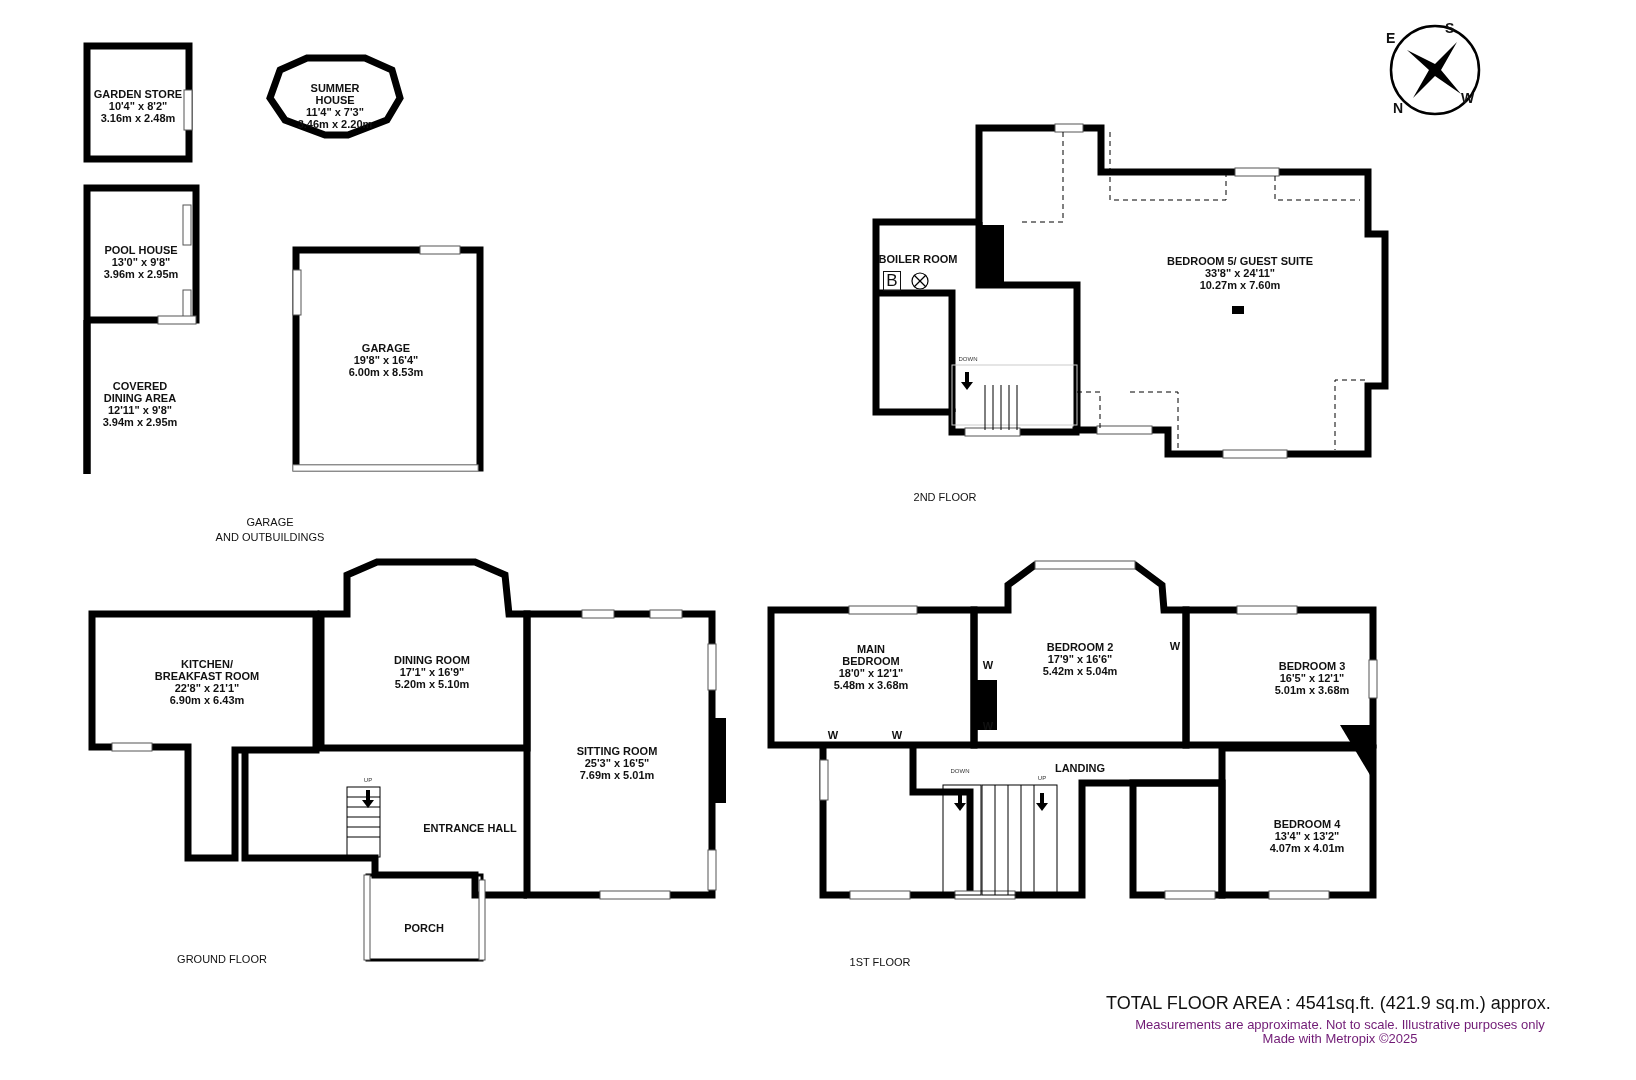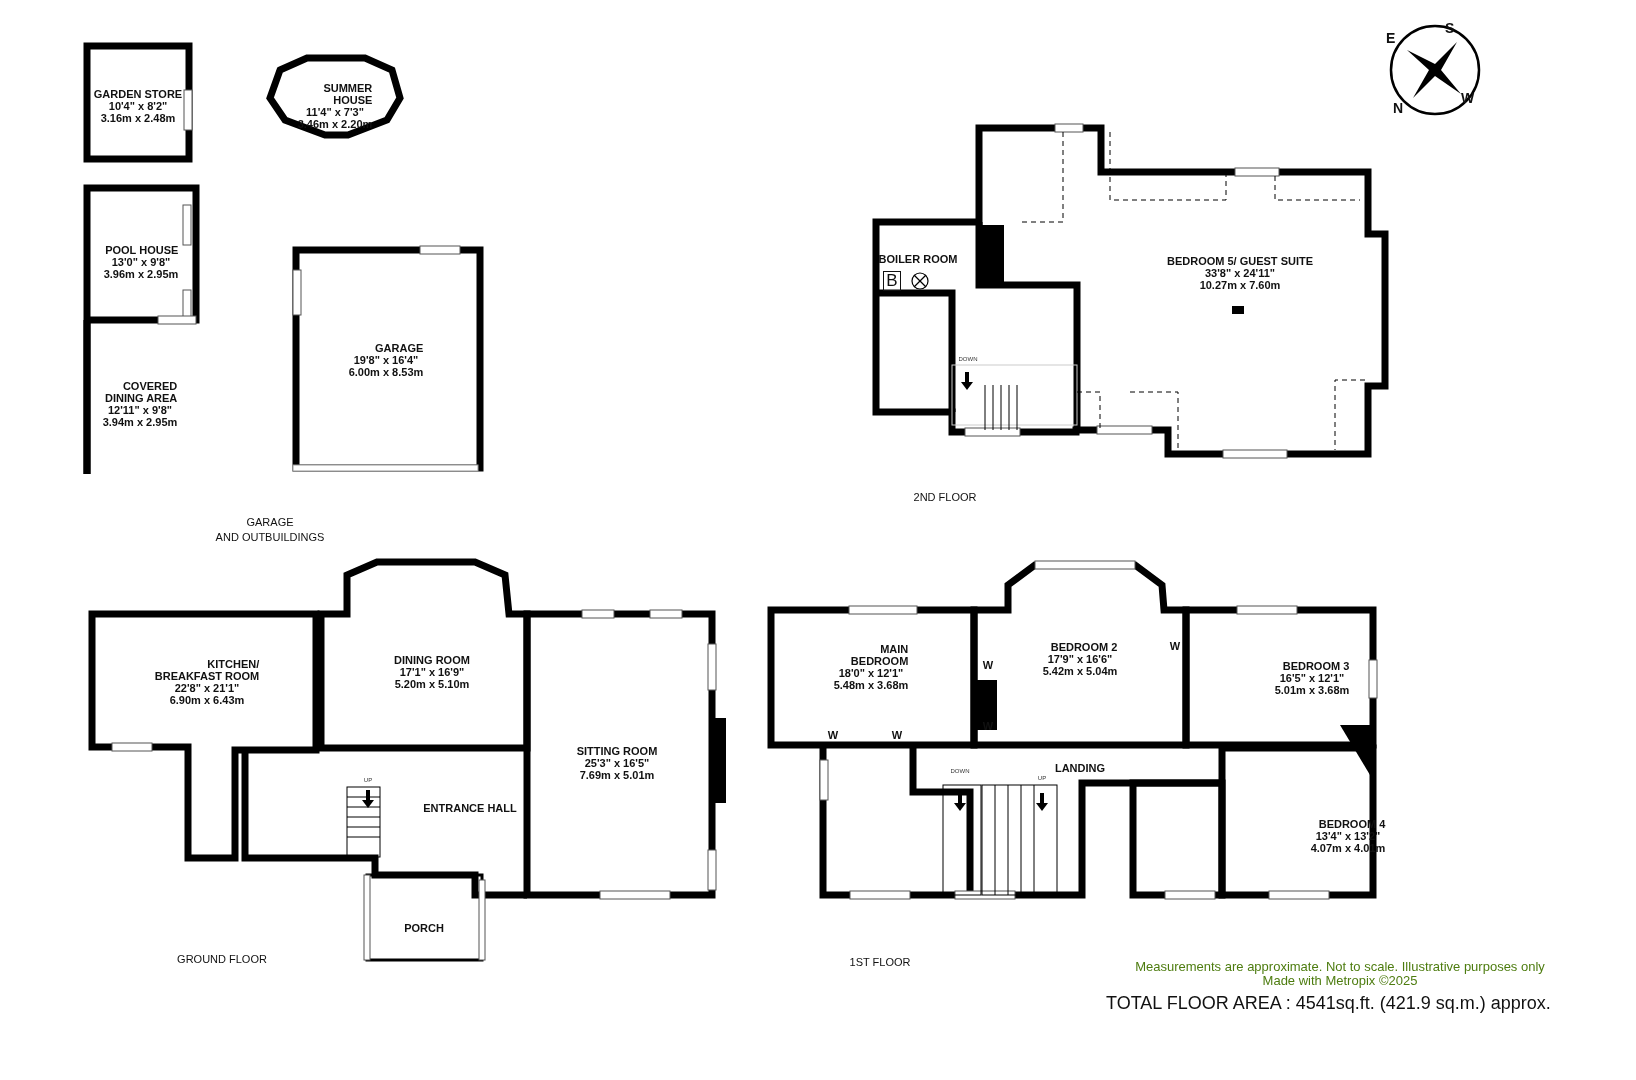--- a/index.html
+++ b/index.html
@@ -1,25 +1,25 @@
 <!DOCTYPE html>
 <html><head>
 <meta charset="utf-8">
 <style>
   html,body{margin:0;padding:0;background:#ffffff;}
   body{width:1636px;height:1080px;position:relative;overflow:hidden;font-family:"Liberation Sans",sans-serif;color:#111;}
   svg#plan{position:absolute;left:0;top:0;}
   .room-label{position:absolute;text-align:center;font-weight:bold;font-size:11px;line-height:12px;color:#111;white-space:nowrap;transform:translateX(-50%);}
-  .room-label .name{display:block;text-align:right;}
+  .room-label .name{display:block;}
   .room-label .dim{display:block;font-size:11px;}
   .floor-label{position:absolute;font-size:11px;color:#111;text-align:center;transform:translateX(-50%);white-space:nowrap;line-height:15px;}
   .small-note{position:absolute;font-size:6px;color:#333;transform:translateX(-50%);}
   .wlabel{position:absolute;font-weight:bold;font-size:11px;transform:translate(-50%,-50%);}
   #total{position:absolute;left:1106px;top:993px;font-size:18px;color:#111;white-space:nowrap;}
-  #disclaimer{position:absolute;left:1105px;top:960px;width:470px;text-align:center;font-size:13px;line-height:14px;color:#4d7c0f;}
+  #disclaimer{position:absolute;left:1105px;top:1018px;width:470px;text-align:center;font-size:13px;line-height:14px;color:#701a75;}
   #compass{position:absolute;left:1385px;top:20px;width:100px;height:100px;}
   .clabel{position:absolute;font-weight:bold;font-size:14px;color:#111;}
   .b-box{position:absolute;border:1.5px solid #111;font-size:17px;width:16px;height:18px;line-height:18px;text-align:center;}
 </style>
 </head>
 <body>
 
 <svg id="plan" width="1636" height="1080" viewBox="0 0 1636 1080">
   <g fill="none" stroke="#000" stroke-width="7" stroke-linejoin="miter">
 
@@ -207,21 +207,21 @@
 <div class="room-label" style="left:432px;top:654px;">
   <span class="name">DINING ROOM</span>
   <span class="dim">17'1"  x 16'9"</span>
   <span class="dim">5.20m  x 5.10m</span>
 </div>
 <div class="room-label" style="left:617px;top:745px;">
   <span class="name">SITTING ROOM</span>
   <span class="dim">25'3"  x 16'5"</span>
   <span class="dim">7.69m  x 5.01m</span>
 </div>
-<div class="room-label" style="left:470px;top:802px;">
+<div class="room-label" style="left:470px;top:822px;">
   <span class="name">ENTRANCE HALL</span>
 </div>
 <div class="room-label" style="left:424px;top:922px;">
   <span class="name">PORCH</span>
 </div>
 <div class="small-note" style="left:368px;top:777px;">UP</div>
 <div class="floor-label" style="left:222px;top:952px;">GROUND FLOOR</div>
 
 <div class="room-label" style="left:871px;top:643px;">
   <span class="name">MAIN</span>
@@ -232,21 +232,21 @@
 <div class="room-label" style="left:1080px;top:641px;">
   <span class="name">BEDROOM 2</span>
   <span class="dim">17'9"  x 16'6"</span>
   <span class="dim">5.42m  x 5.04m</span>
 </div>
 <div class="room-label" style="left:1264px;top:660px;margin-left:48px;">
   <span class="name">BEDROOM 3</span>
   <span class="dim">16'5"  x 12'1"</span>
   <span class="dim">5.01m  x 3.68m</span>
 </div>
-<div class="room-label" style="left:1307px;top:818px;margin-left:41px;">
+<div class="room-label" style="left:1307px;top:818px;">
   <span class="name">BEDROOM 4</span>
   <span class="dim">13'4"  x 13'2"</span>
   <span class="dim">4.07m  x 4.01m</span>
 </div>
 <div class="room-label" style="left:1080px;top:762px;">
   <span class="name">LANDING</span>
 </div>
 <span class="wlabel" style="left:988px;top:665px;">W</span>
 <span class="wlabel" style="left:1175px;top:646px;">W</span>
 <span class="wlabel" style="left:988px;top:726px;">W</span>

